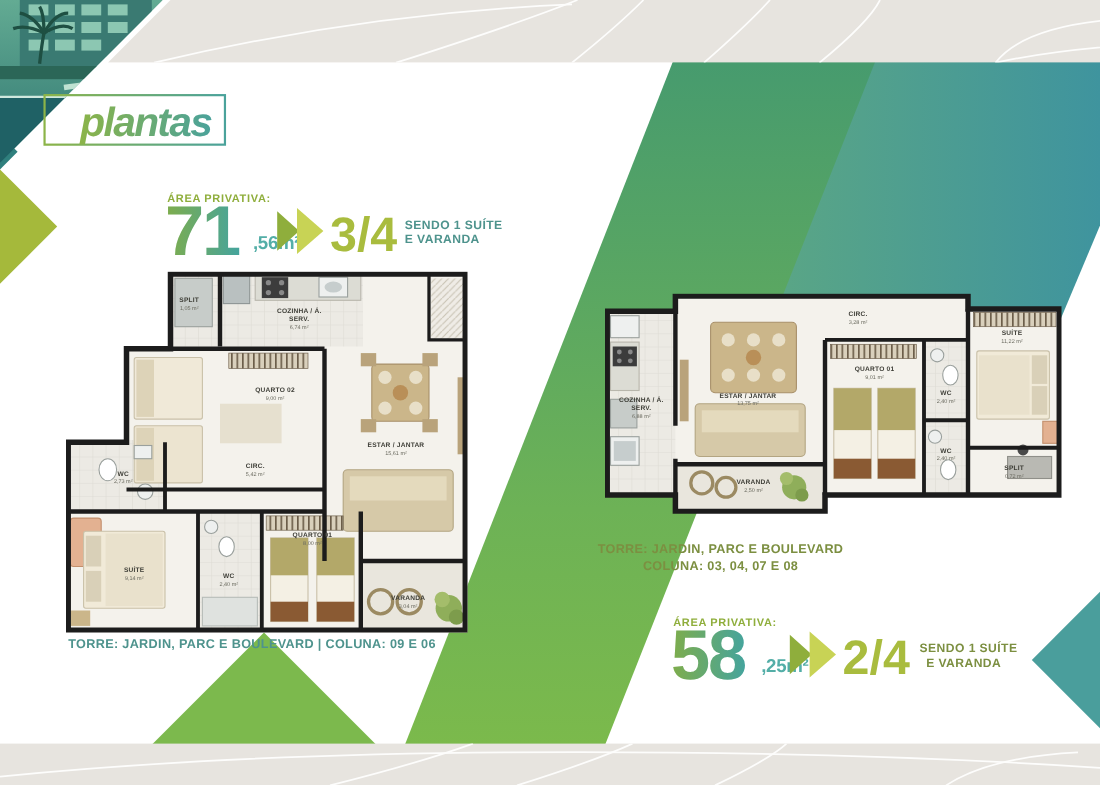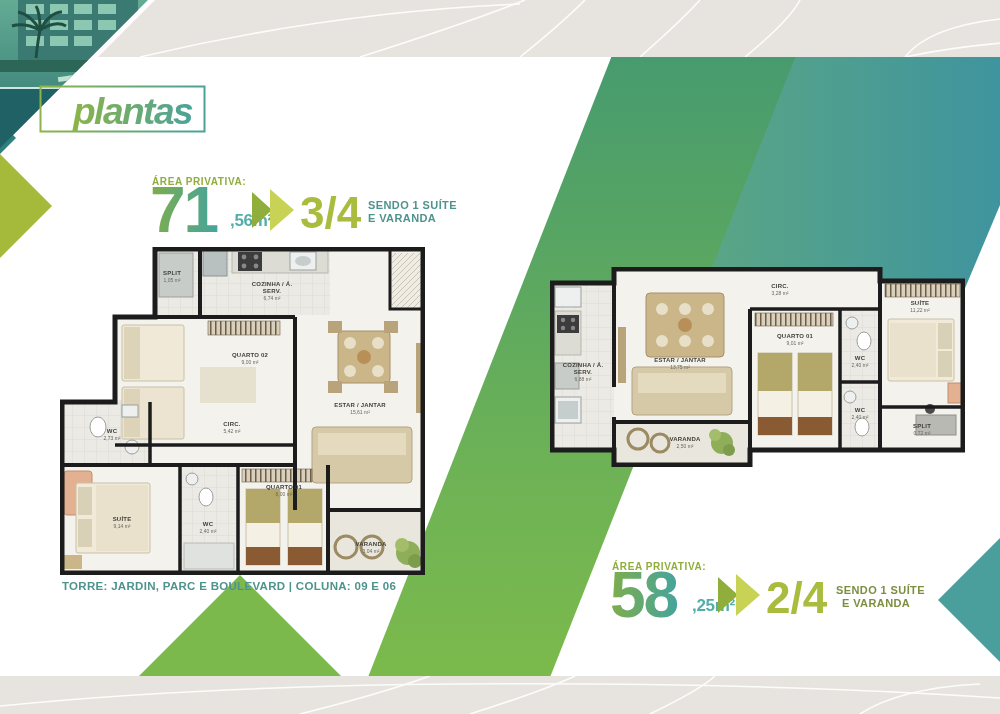--- a/index.html
+++ b/index.html
@@ -465,14 +465,18 @@
       </div>
     <div class="rlabel" style="left:310px;top:147px;">
         <span class="n">WC</span>
         <span class="a">2,40 m²</span>
       </div>
     <div class="rlabel" style="left:372px;top:163px;">
         <span class="n">SPLIT</span>
         <span class="a">0,72 m²</span>
       </div>
   </div>
+  <div class="caption olive" style="left:525px;top:493px;width:260px;">
+    <span style="display:block;">TORRE: JARDIN, PARC E BOULEVARD</span>
+    <span style="display:block;">COLUNA: 03, 04, 07 E 08</span>
+  </div>
 
 </div>
 
 </body></html>

